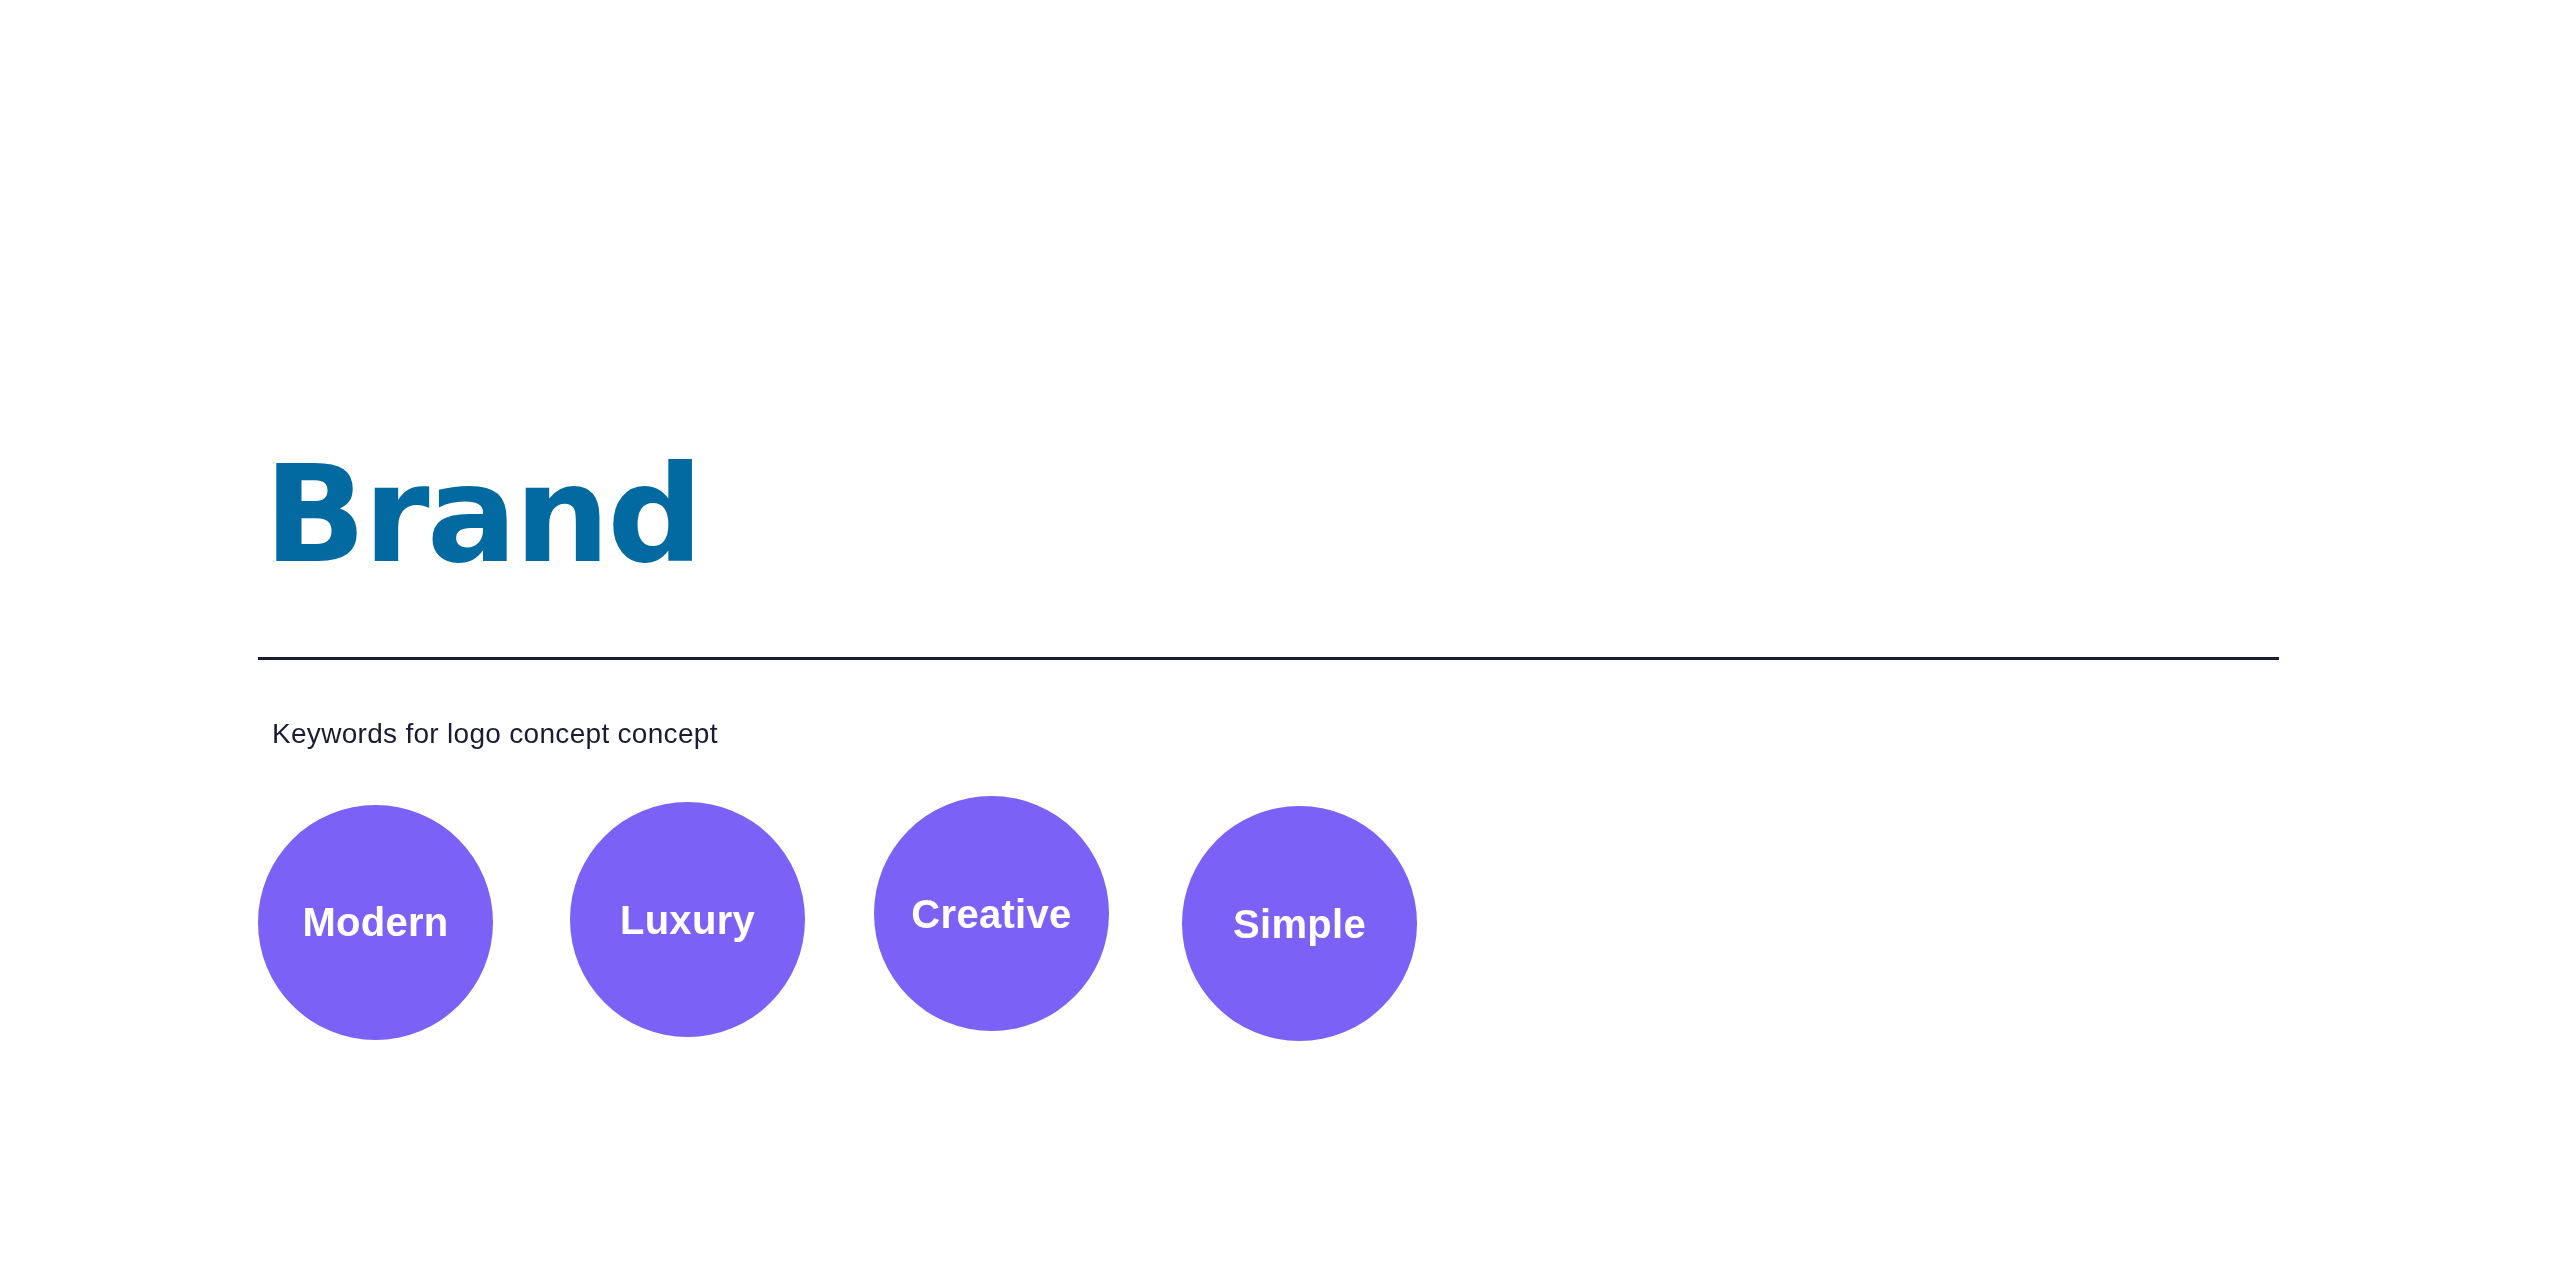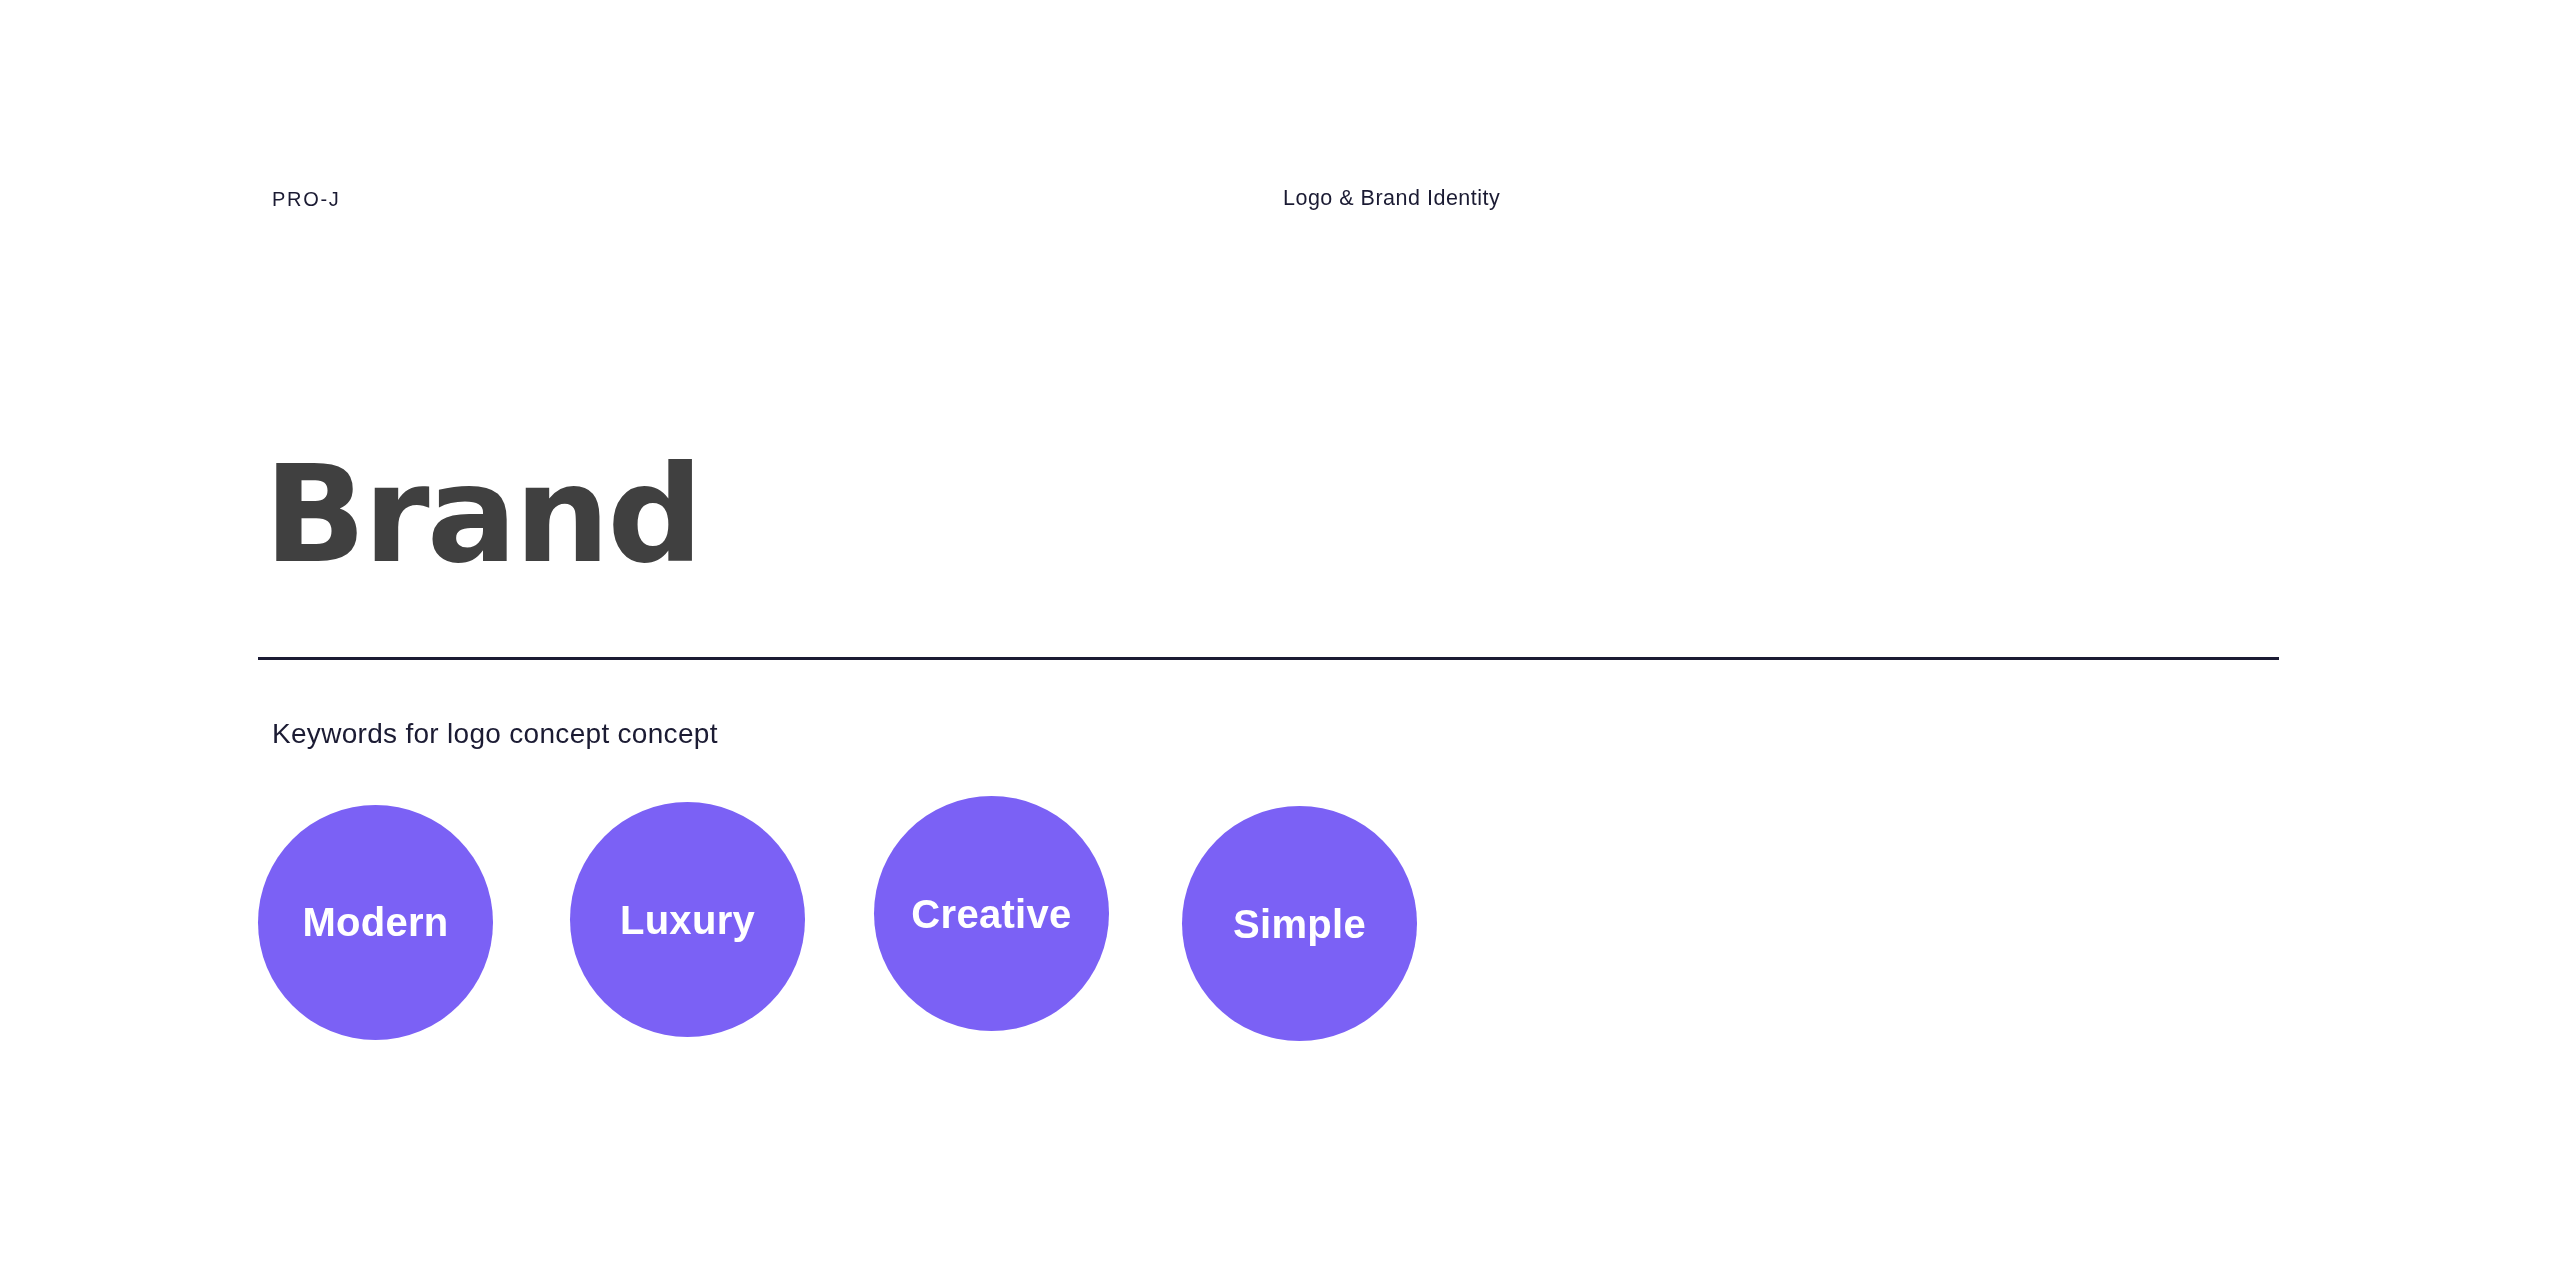--- a/index.html
+++ b/index.html
@@ -63,21 +63,21 @@
   }
 
   .page-title {
     position: absolute;
     left: 264px;
     top: 448px;
     font-family: "DejaVu Sans", sans-serif;
     font-size: 134px;
     font-weight: 700;
     letter-spacing: -2.7px;
-    color: #404040;
+    color: #0369a1;
     line-height: 1;
     white-space: nowrap;
   }
 
   
   .divider {
     position: absolute;
     left: 258px;
     top: 657px;
     width: 2021px;
@@ -130,24 +130,20 @@
   .bubble-1 { left: 570px;  top: 4px;  width: 235px; height: 235px; }
   .bubble-2 { left: 874px; top: -2px; width: 235px; height: 235px; }
   .bubble-3 { left: 1182px; top: 8px; width: 235px; height: 235px; }
   .bubble-4 { left: 1491px; top: 1.3px;  width: 235px; height: 235px; }
 </style>
 </head>
 <body>
 
 <div id="slide">
 
-  <div class="slide-header">
-    <div class="project-code">PRO-J</div>
-    <div class="header-subject">Logo &amp; Brand Identity</div>
-  </div>
 
   <div class="title-block">
     <div class="page-title">Brand</div>
   </div>
 
   <div class="divider"></div>
 
   <div class="keywords-caption">Keywords for logo concept concept</div>
 
   <div class="keyword-row">

